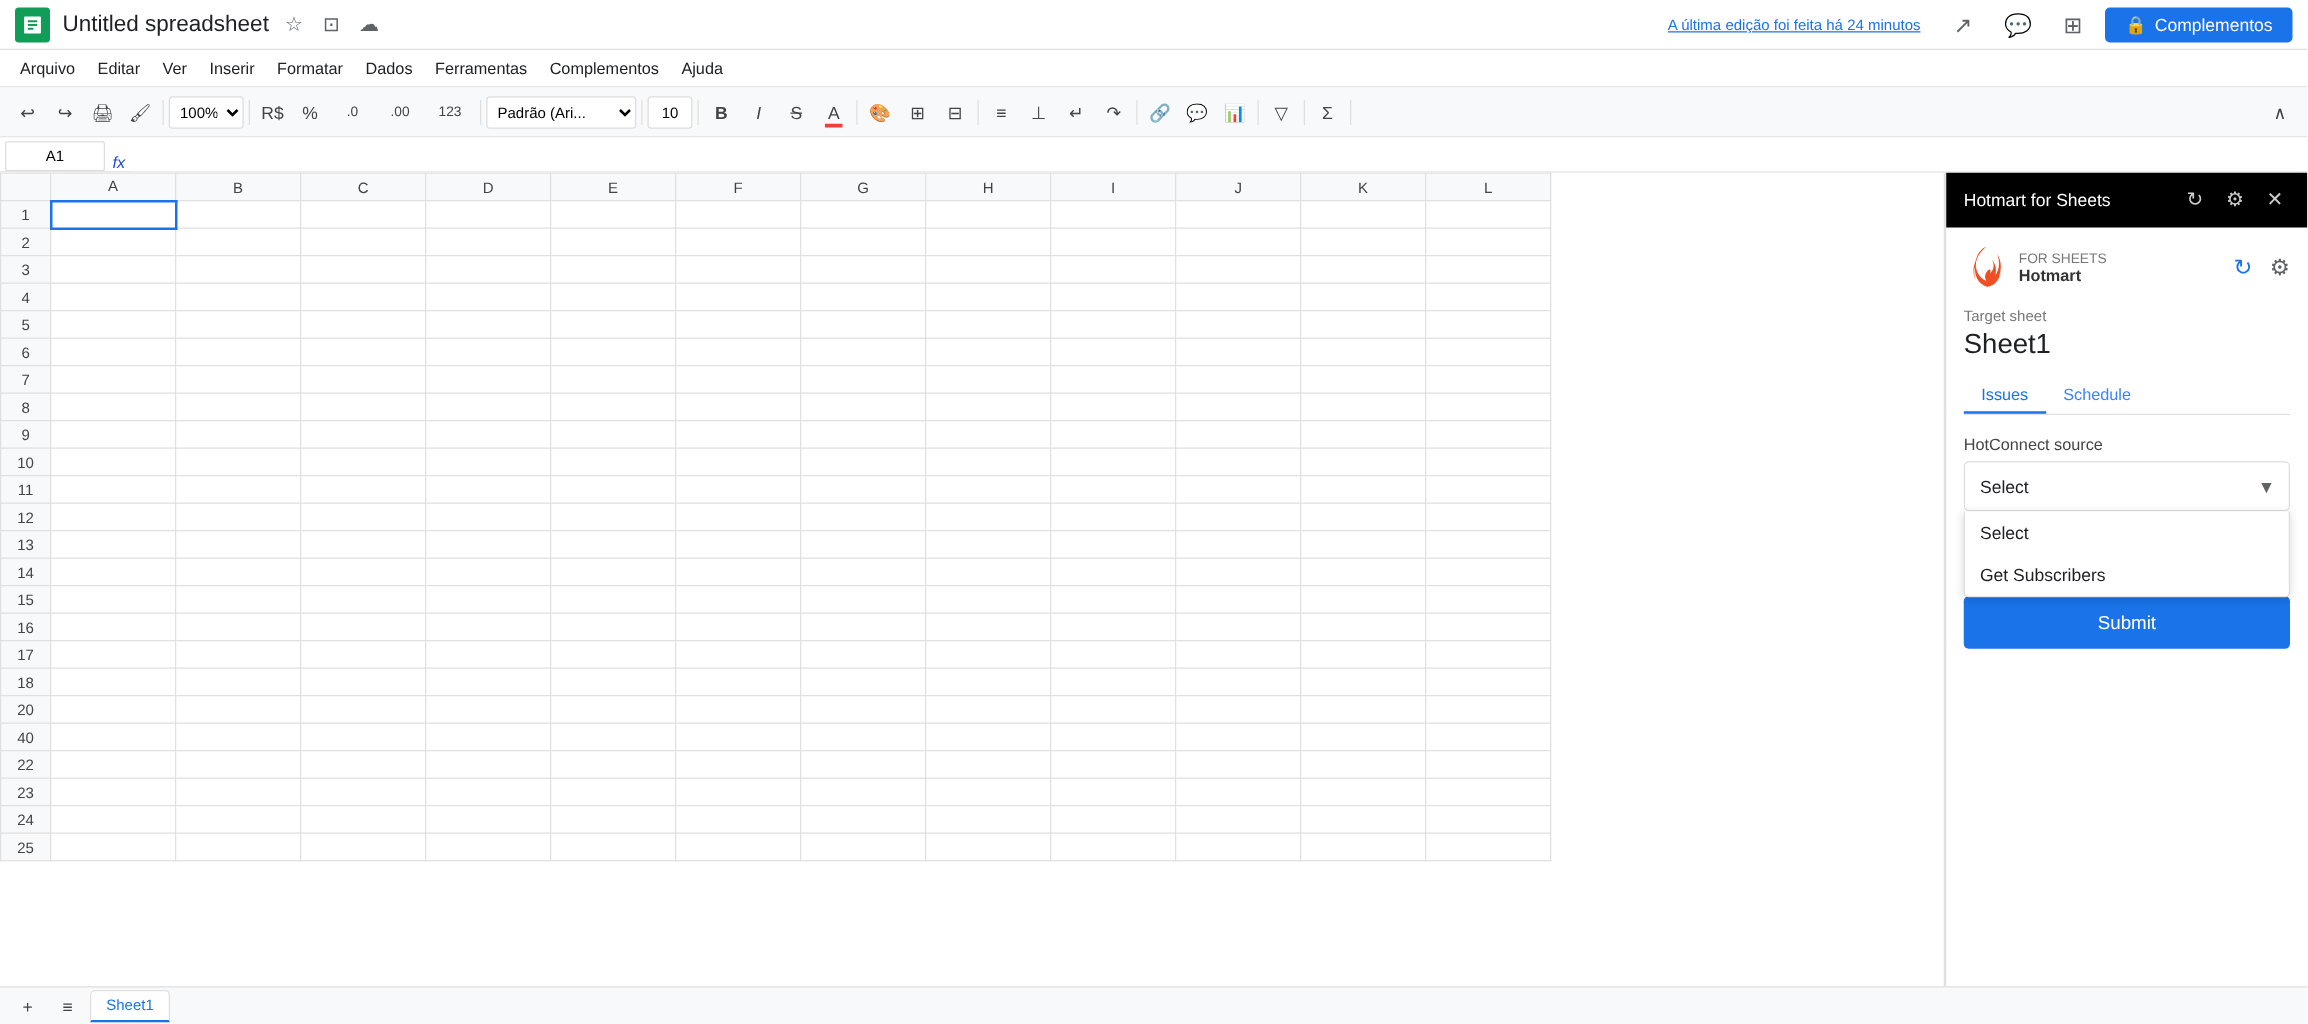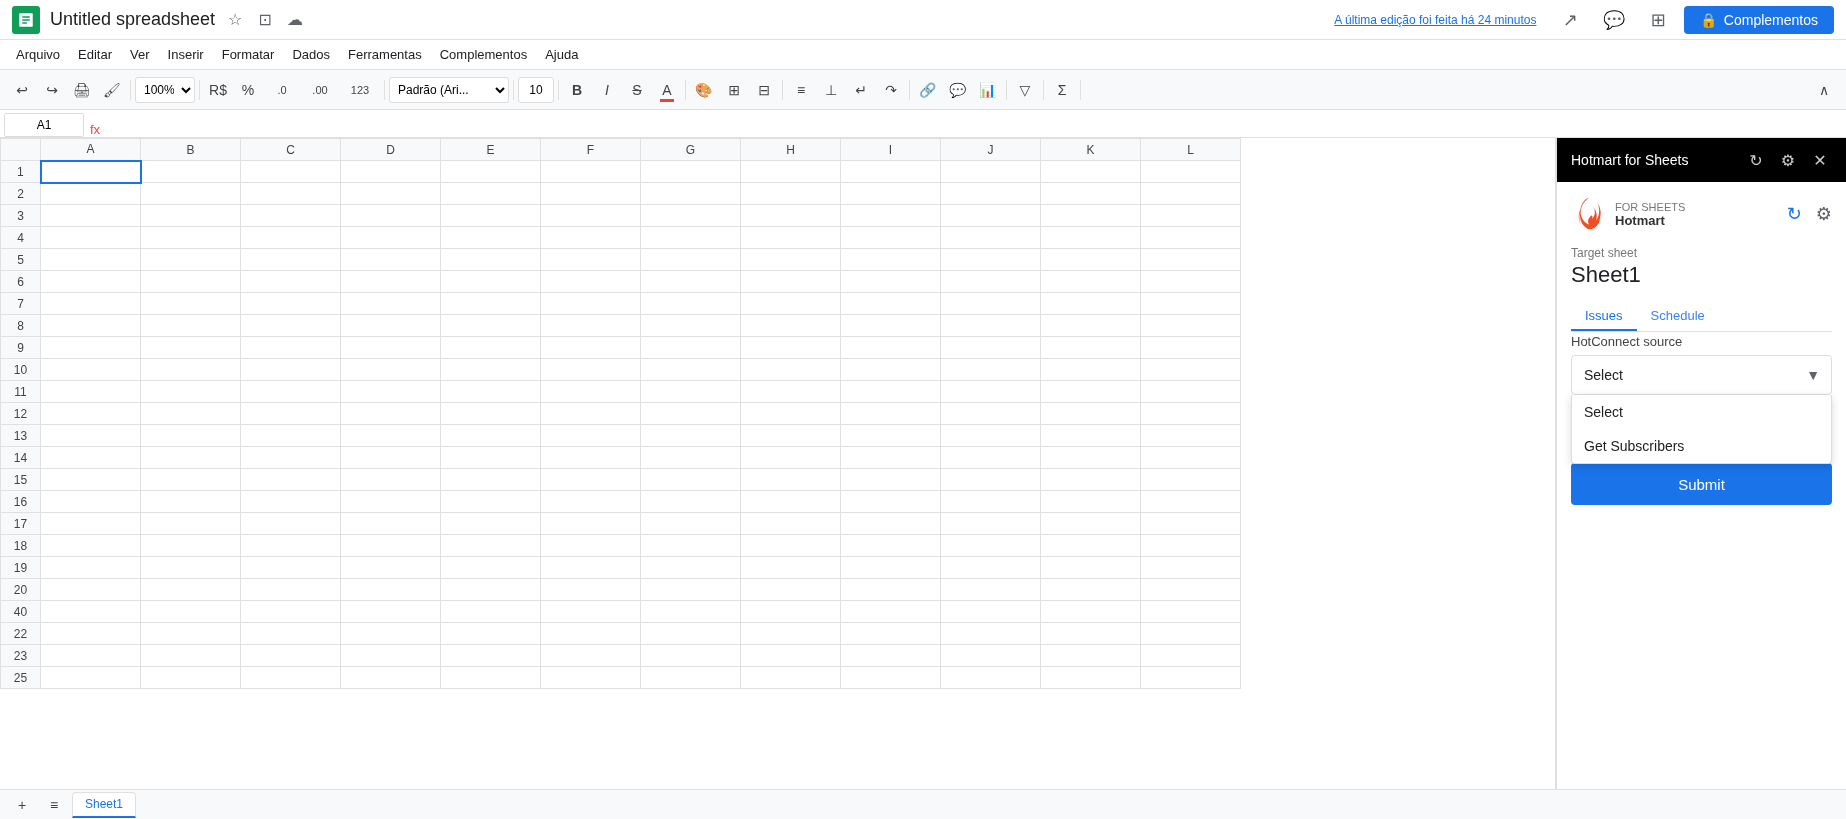--- a/index.html
+++ b/index.html
@@ -122,21 +122,21 @@
       padding: 0 4px;
       background: #fff;
     }
     .cell-ref {
       width: 80px; height: 24px;
       border: 1px solid #ddd; border-radius: 2px;
       font-size: 12px; text-align: center;
       padding: 0 4px; margin-right: 6px;
     }
     .fx-icon {
-      color: #ef4444; font-size: 13px; margin-right: 6px;
+      font-style: italic; color: #1d4ed8; font-size: 13px; margin-right: 6px;
     }
     .formula-input {
       flex: 1; height: 24px; border: none; outline: none;
       font-size: 13px; color: #202124;
     }
 
     
     .sheet-container {
       display: flex;
       height: calc(819px - 40px - 30px - 40px - 28px - 30px);
@@ -274,21 +274,21 @@
     }
     .target-sheet-label {
       font-size: 12px; color: #777; margin-bottom: 2px;
     }
     .target-sheet-name {
       font-size: 22px; font-weight: 500; color: #202124; margin-bottom: 14px;
     }
     .tabs-row {
       display: flex;
       border-bottom: 1px solid #e0e0e0;
-      margin-bottom: 2px;
+      margin-bottom: 16px;
     }
     .panel-tab {
       padding: 6px 14px;
       font-size: 13px;
       cursor: pointer;
       color: #3b82f6;
       border-bottom: 2px solid transparent;
     }
     .panel-tab.active {
       color: #1a73e8;
@@ -755,35 +755,20 @@
               <td></td>
               <td></td>
               <td></td>
               <td></td>
               <td></td>
               <td></td>
               <td></td>
               <td></td>
             </tr>
             <tr>
-              <th class="row-num">19</th>
-              <td></td>
-              <td></td>
-              <td></td>
-              <td></td>
-              <td></td>
-              <td></td>
-              <td></td>
-              <td></td>
-              <td></td>
-              <td></td>
-              <td></td>
-              <td></td>
-            </tr>
-            <tr>
               <th class="row-num">20</th>
               <td></td>
               <td></td>
               <td></td>
               <td></td>
               <td></td>
               <td></td>
               <td></td>
               <td></td>
               <td></td>
@@ -816,20 +801,35 @@
               <td></td>
               <td></td>
               <td></td>
               <td></td>
               <td></td>
               <td></td>
               <td></td>
             </tr>
             <tr>
               <th class="row-num">23</th>
+              <td></td>
+              <td></td>
+              <td></td>
+              <td></td>
+              <td></td>
+              <td></td>
+              <td></td>
+              <td></td>
+              <td></td>
+              <td></td>
+              <td></td>
+              <td></td>
+            </tr>
+            <tr>
+              <th class="row-num">24</th>
               <td></td>
               <td></td>
               <td></td>
               <td></td>
               <td></td>
               <td></td>
               <td></td>
               <td></td>
               <td></td>
               <td></td>

